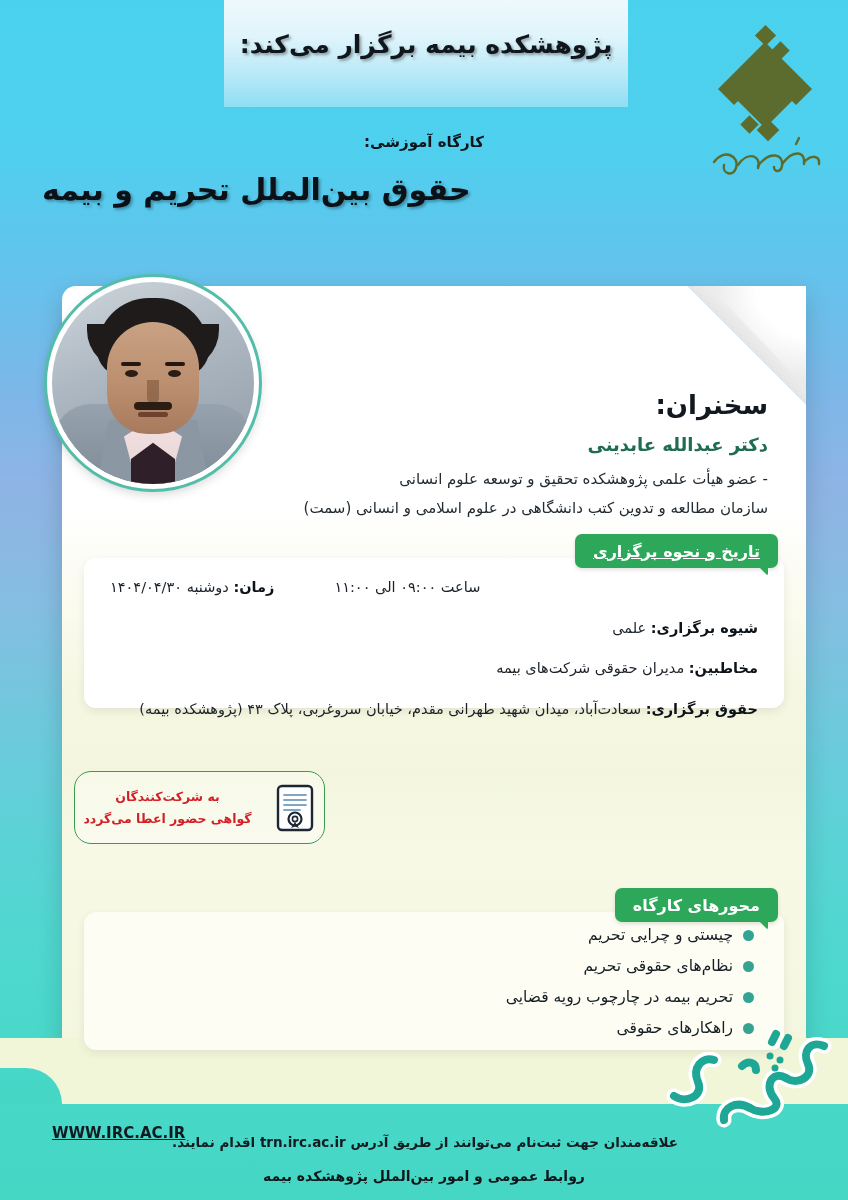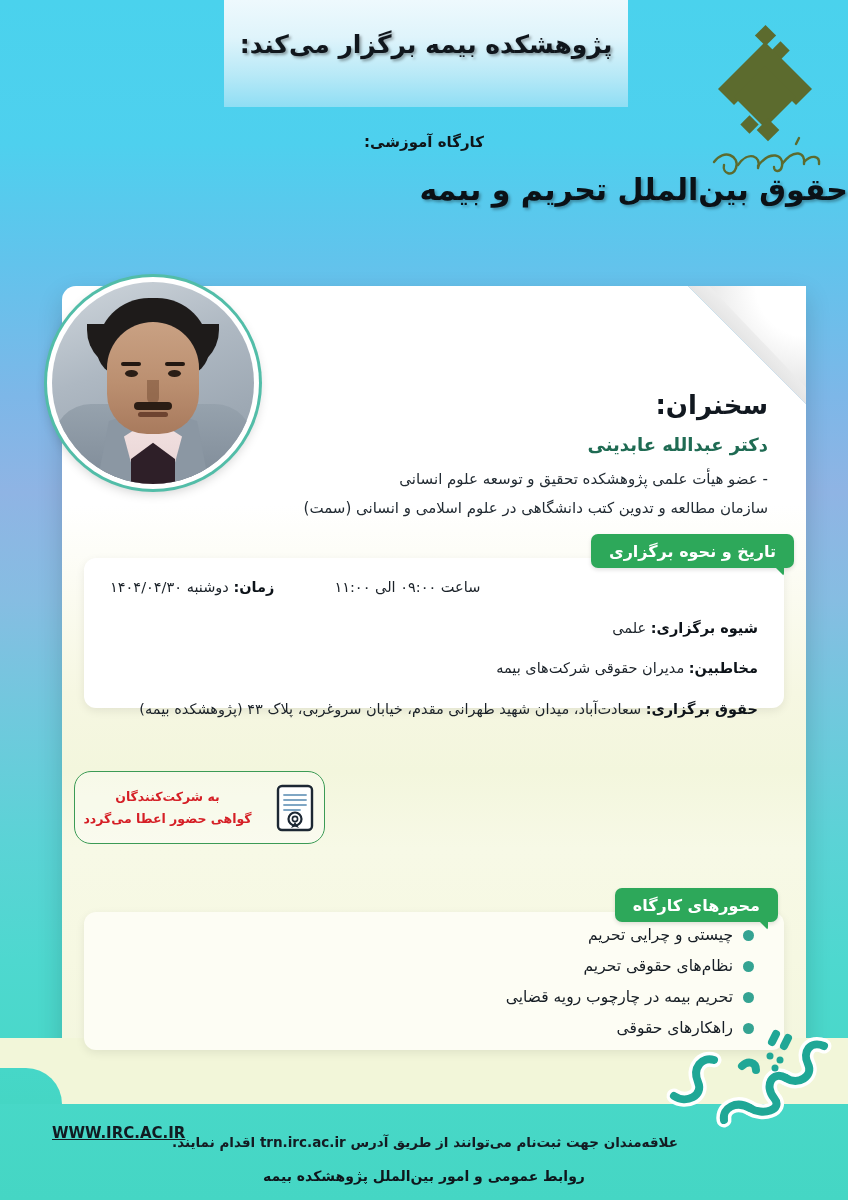--- a/index.html
+++ b/index.html
@@ -50,21 +50,21 @@
 
   
   .kicker {
     position:absolute; top:133px; left:0; width:100%;
     text-align:center;
     font-size:15px; color:#0f1519; font-weight:bold;
     letter-spacing:0.5px;
   }
   .main-title {
     position:absolute; top:172px; left:0; width:100%;
-    text-align:right;
+    text-align:left;
     font-size:30px; font-weight:bold; color:#0b1116;
     letter-spacing:-0.5px;
     text-shadow:2px 2px 3px rgba(0,0,0,0.3);
     padding-left:42px;
   }
 
   
   .card {
     position:absolute; left:62px; top:286px;
     width:744px; height:782px;
@@ -355,21 +355,21 @@
       <div class="leaf2"></div>
     </div>
 
     <div class="speaker-block">
       <div class="speaker-label">سخنران:</div>
       <div class="speaker-name">دکتر عبدالله عابدینی</div>
       <div class="speaker-aff">- عضو هیأت علمی پژوهشکده تحقیق و توسعه علوم انسانی</div>
       <div class="speaker-aff">سازمان مطالعه و تدوین کتب دانشگاهی در علوم اسلامی و انسانی (سمت)</div>
     </div>
 
-    <div class="sec-tab" style="right:12px; top:248px; min-width:172px;">
+    <div class="sec-tab" style="right:28px; top:248px; min-width:172px;text-decoration:underline;">
       <span>تاریخ  و نحوه برگزاری</span>
     </div>
 
     <div class="panel" style="left:22px; top:272px; width:700px; height:150px;">
       <div style="padding-top:22px;">
         <div class="detail-row detail-time-wrap" style="margin-bottom:26px;">
           <span>ساعت ۰۹:۰۰ الی ۱۱:۰۰</span>
           <span><b>زمان:</b>
             <span>دوشنبه ۱۴۰۴/۰۴/۳۰</span></span>
         </div>

